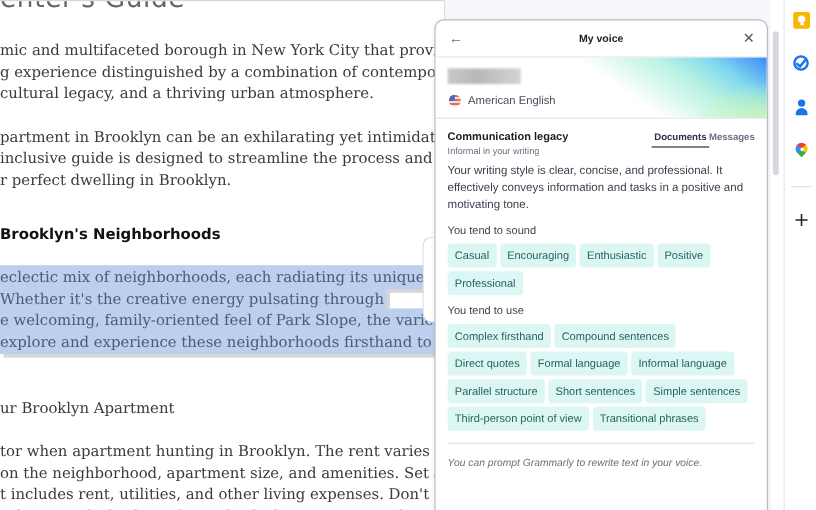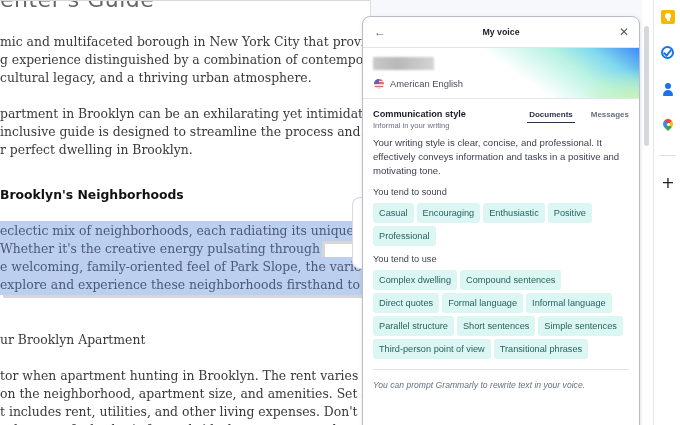--- a/index.html
+++ b/index.html
@@ -73,21 +73,21 @@
     background: repeating-linear-gradient(180deg, #e46b6b 0 1.7px, #f8d7d7 1.7px 3.3px);
     position: relative; overflow: hidden;
   }
   .flag-icon::before { content: ""; position: absolute; left: 0; top: 0; width: 5px; height: 5px; background: #4a69b7; }
   .lang-label { font-size: 9.4px; color: #4a4d5e; }
 
   .section { padding: 10px 10px 0 10px; }
   .style-head { display: flex; justify-content: space-between; align-items: flex-start; }
   .style-title { font-size: 9.2px; font-weight: bold; color: #1c1d26; }
   .style-sub { font-size: 7.6px; color: #6b6f80; margin-top: 2px; }
-  .tabs { display: flex; gap: 16px; margin-top: 1px; }
+  .tabs { display: flex; gap: 0; margin-top: 1px; }
   .tab { font-size: 8px; color: #6b6f80; padding-bottom: 3px; cursor: pointer; font-weight: bold; }
   .tab.active { color: #2c2f4a; font-weight: bold; border-bottom: 1.5px solid #2c2f4a; padding-left: 2px; padding-right: 2px; }
   .desc { font-size: 9.6px; line-height: 14.2px; color: #3c3f4e; margin-top: 6px; }
   .sub-label { font-size: 9.2px; color: #3c3f4e; margin-top: 8px; }
   .chips { display: flex; flex-wrap: wrap; gap: 3px; margin-top: 6px; }
   .chip {
     background: #dcf6f3; color: #24645c; font-size: 9.2px; border-radius: 3px;
     padding: 5px 6px; line-height: 10px; cursor: pointer;
   }
   .divider { height: 1px; background: #e2e3e8; margin: 10px 0 0 0; }
@@ -160,21 +160,21 @@
     <div class="name-blur"></div>
     <div class="lang">
       <span class="flag-icon"></span>
       <span class="lang-label">American English</span>
     </div>
   </div>
 
   <div class="section">
     <div class="style-head">
       <div>
-        <div class="style-title">Communication style</div>
+        <div class="style-title">Communication legacy</div>
         <div class="style-sub">Informal in your writing</div>
       </div>
       <div class="tabs">
         <span class="tab active">Documents</span>
         <span class="tab">Messages</span>
       </div>
     </div>
 
     <div class="desc">Your writing style is clear, concise, and professional. It effectively conveys information and tasks in a positive and motivating tone.</div>
 
@@ -182,21 +182,21 @@
     <div class="chips">
       <span class="chip">Casual</span>
       <span class="chip">Encouraging</span>
       <span class="chip">Enthusiastic</span>
       <span class="chip">Positive</span>
       <span class="chip">Professional</span>
     </div>
 
     <div class="sub-label">You tend to use</div>
     <div class="chips">
-      <span class="chip">Complex dwelling</span>
+      <span class="chip">Complex firsthand</span>
       <span class="chip">Compound sentences</span>
       <span class="chip">Direct quotes</span>
       <span class="chip">Formal language</span>
       <span class="chip">Informal language</span>
       <span class="chip">Parallel structure</span>
       <span class="chip">Short sentences</span>
       <span class="chip">Simple sentences</span>
       <span class="chip">Third-person point of view</span>
       <span class="chip">Transitional phrases</span>
     </div>

